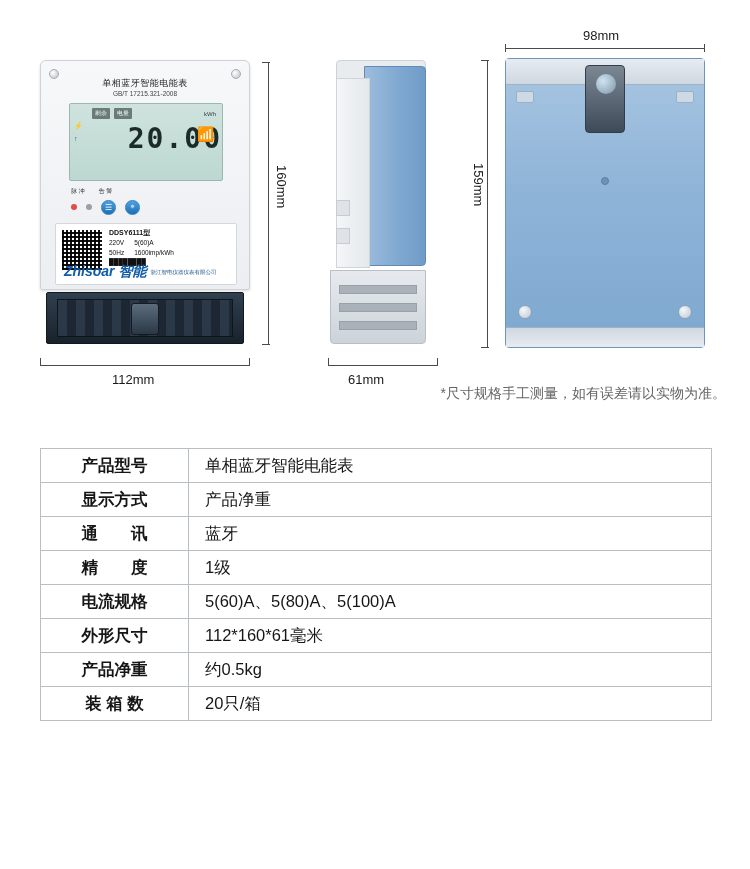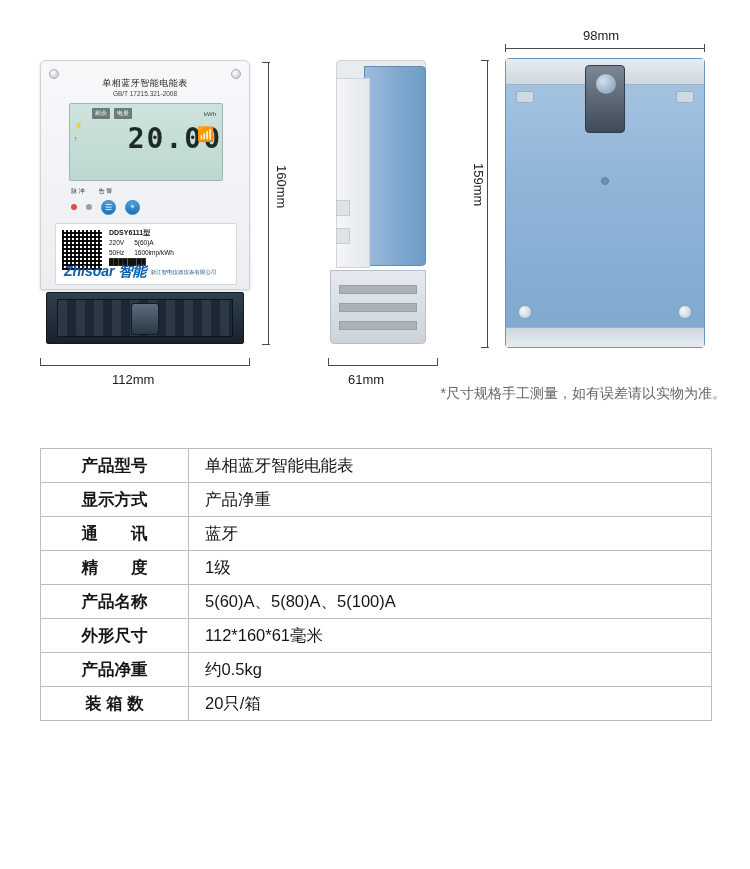--- a/index.html
+++ b/index.html
@@ -421,21 +421,21 @@
       </tr>
       <tr>
         <td class="k">通　　讯</td>
         <td class="v">蓝牙</td>
       </tr>
       <tr>
         <td class="k">精　　度</td>
         <td class="v">1级</td>
       </tr>
       <tr>
-        <td class="k">产品名称</td>
+        <td class="k">电流规格</td>
         <td class="v">5(60)A、5(80)A、5(100)A</td>
       </tr>
       <tr>
         <td class="k">外形尺寸</td>
         <td class="v">112*160*61毫米</td>
       </tr>
       <tr>
         <td class="k">产品净重</td>
         <td class="v">约0.5kg</td>
       </tr>

